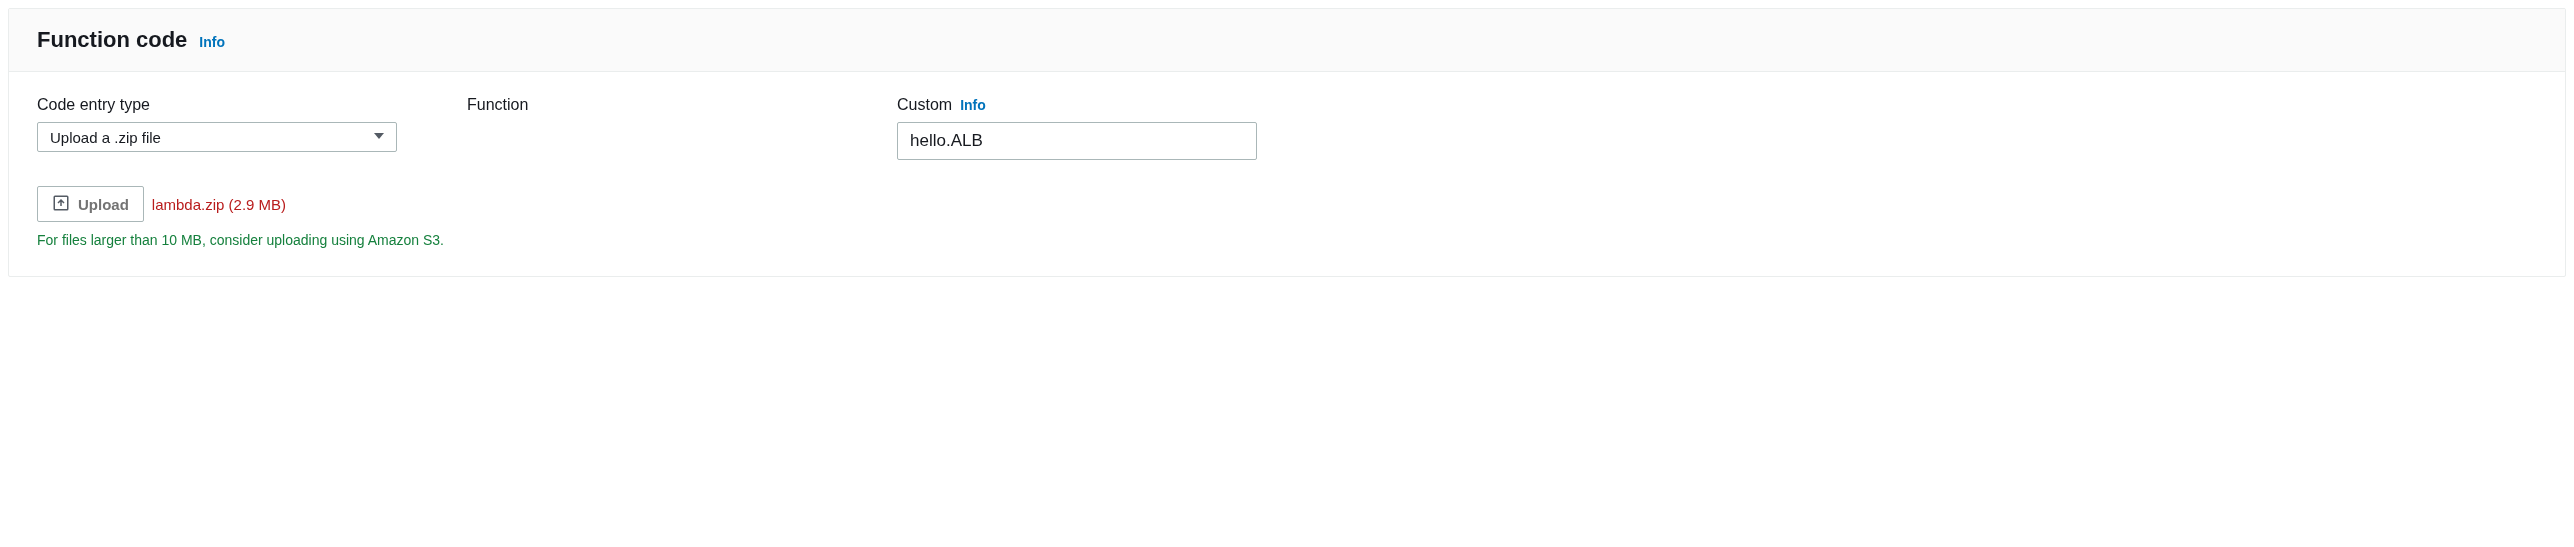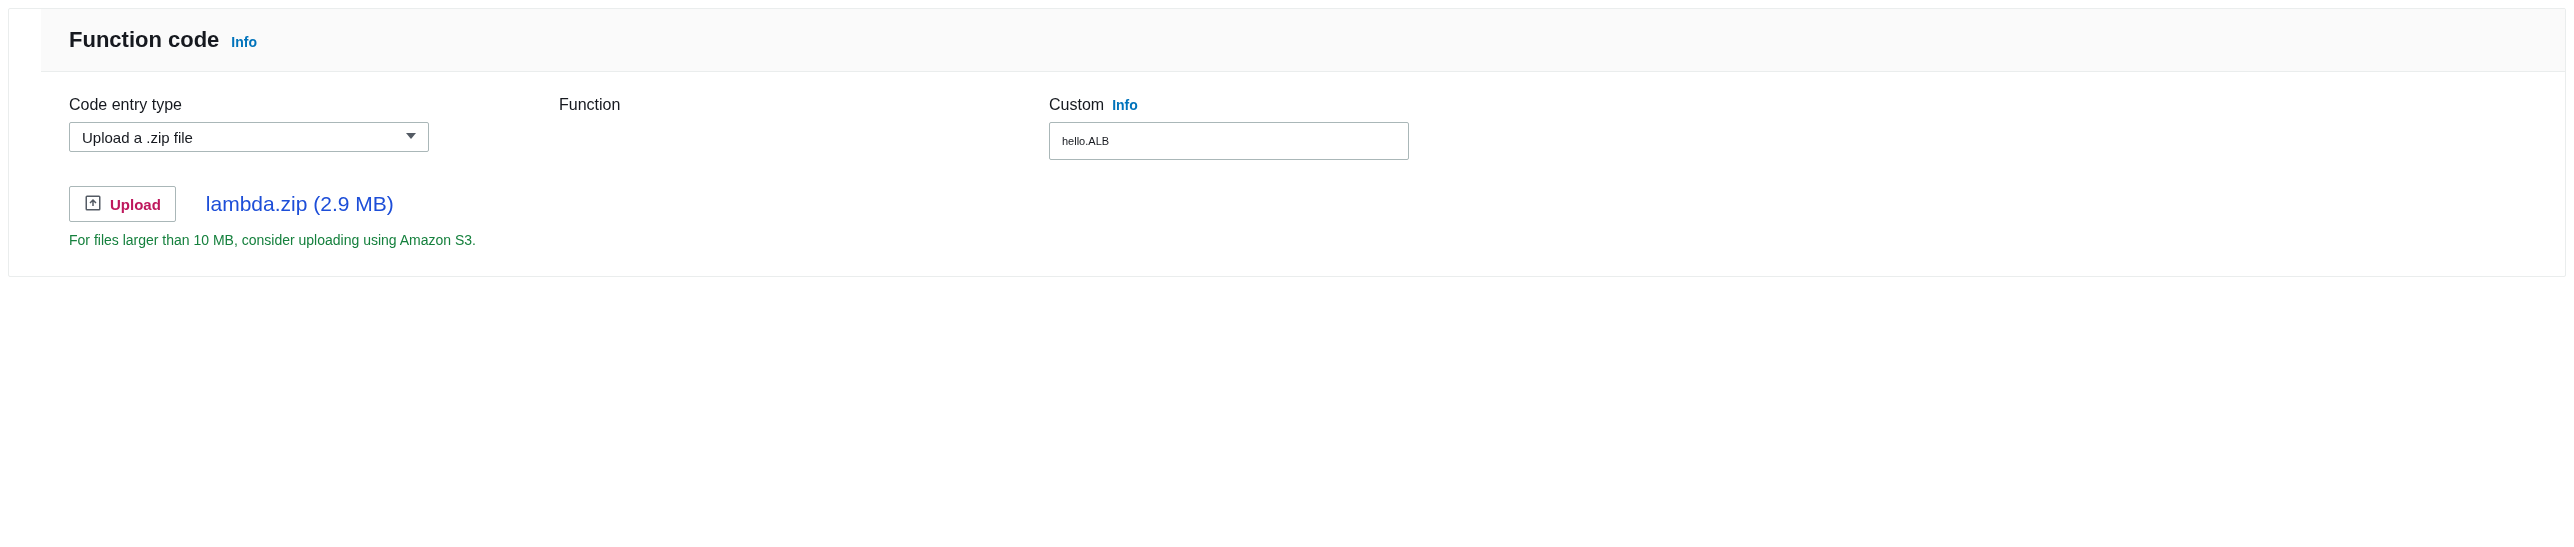--- a/index.html
+++ b/index.html
@@ -6,21 +6,20 @@
     body {
       font-family: "Amazon Ember", "Helvetica Neue", Arial, sans-serif;
       background: #fff;
       padding: 8px;
       color: #16191f;
     }
     .panel {
       border: 1px solid #eaeded;
       border-radius: 2px;
       background: #fff;
-      padding-left: 32px;
     }
     .panel-header {
       background: #fafafa;
       border-bottom: 1px solid #eaeded;
       padding: 18px 28px;
       display: flex;
       align-items: baseline;
       gap: 12px;
     }
     .panel-title {
@@ -32,21 +31,20 @@
       font-size: 14px;
       font-weight: 700;
       color: #0073bb;
       cursor: pointer;
     }
     .panel-body {
       padding: 24px 28px 28px 28px;
     }
     .row {
       display: flex;
-      gap: 60px;
       margin-bottom: 26px;
     }
     .field {
       flex: 1;
       max-width: 430px;
     }
     .field-label {
       font-size: 16px;
       color: #16191f;
       margin-bottom: 8px;
@@ -80,50 +78,49 @@
       pointer-events: none;
       color: #545b64;
     }
     .text-input {
       width: 100%;
       max-width: 360px;
       height: 38px;
       border: 1px solid #aab7b8;
       border-radius: 2px;
       padding: 0 12px;
-      font-size: 11px;
+      font-size: 17px;
       color: #16191f;
       background: #fff;
     }
     .upload-section .field-label { margin-bottom: 8px; }
     .upload-row {
       display: flex;
       align-items: center;
       gap: 8px;
       margin-bottom: 10px;
     }
     .upload-btn {
       display: inline-flex;
       align-items: center;
       gap: 8px;
       height: 36px;
       padding: 0 14px;
       border: 1px solid #aab7b8;
       border-radius: 2px;
       background: #fff;
-      color: #be185d;
+      color: #737373;
       font-size: 15px;
       font-weight: 600;
       cursor: pointer;
     }
     .upload-btn svg { width: 18px; height: 18px; }
     .file-name {
-      font-size: 21px;
-      color: #1d4ed8;
-      margin-left: 22px;
+      font-size: 15px;
+      color: #b91c1c;
     }
     .hint-text {
       font-size: 14px;
       color: #15803d;
     }
   </style>
 </head>
 <body>
 
 <div class="panel">

